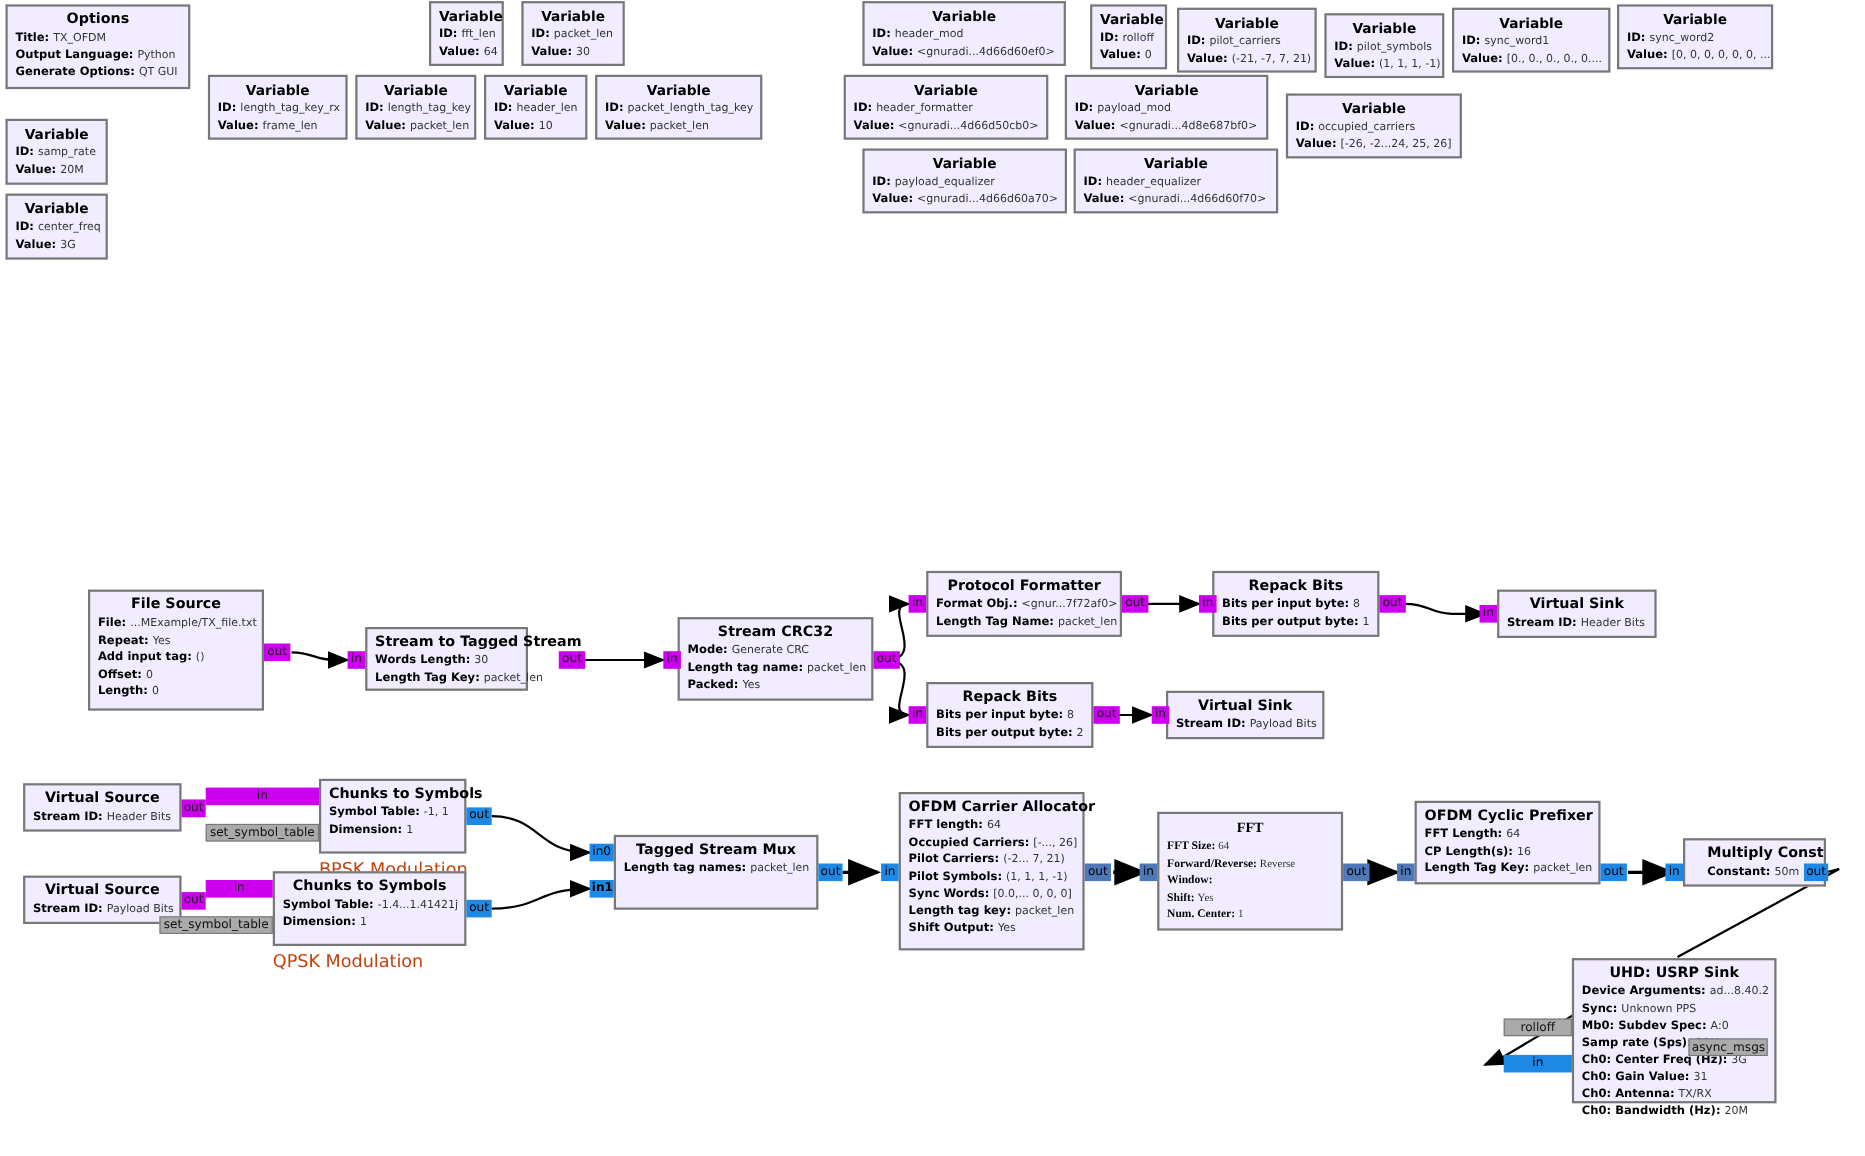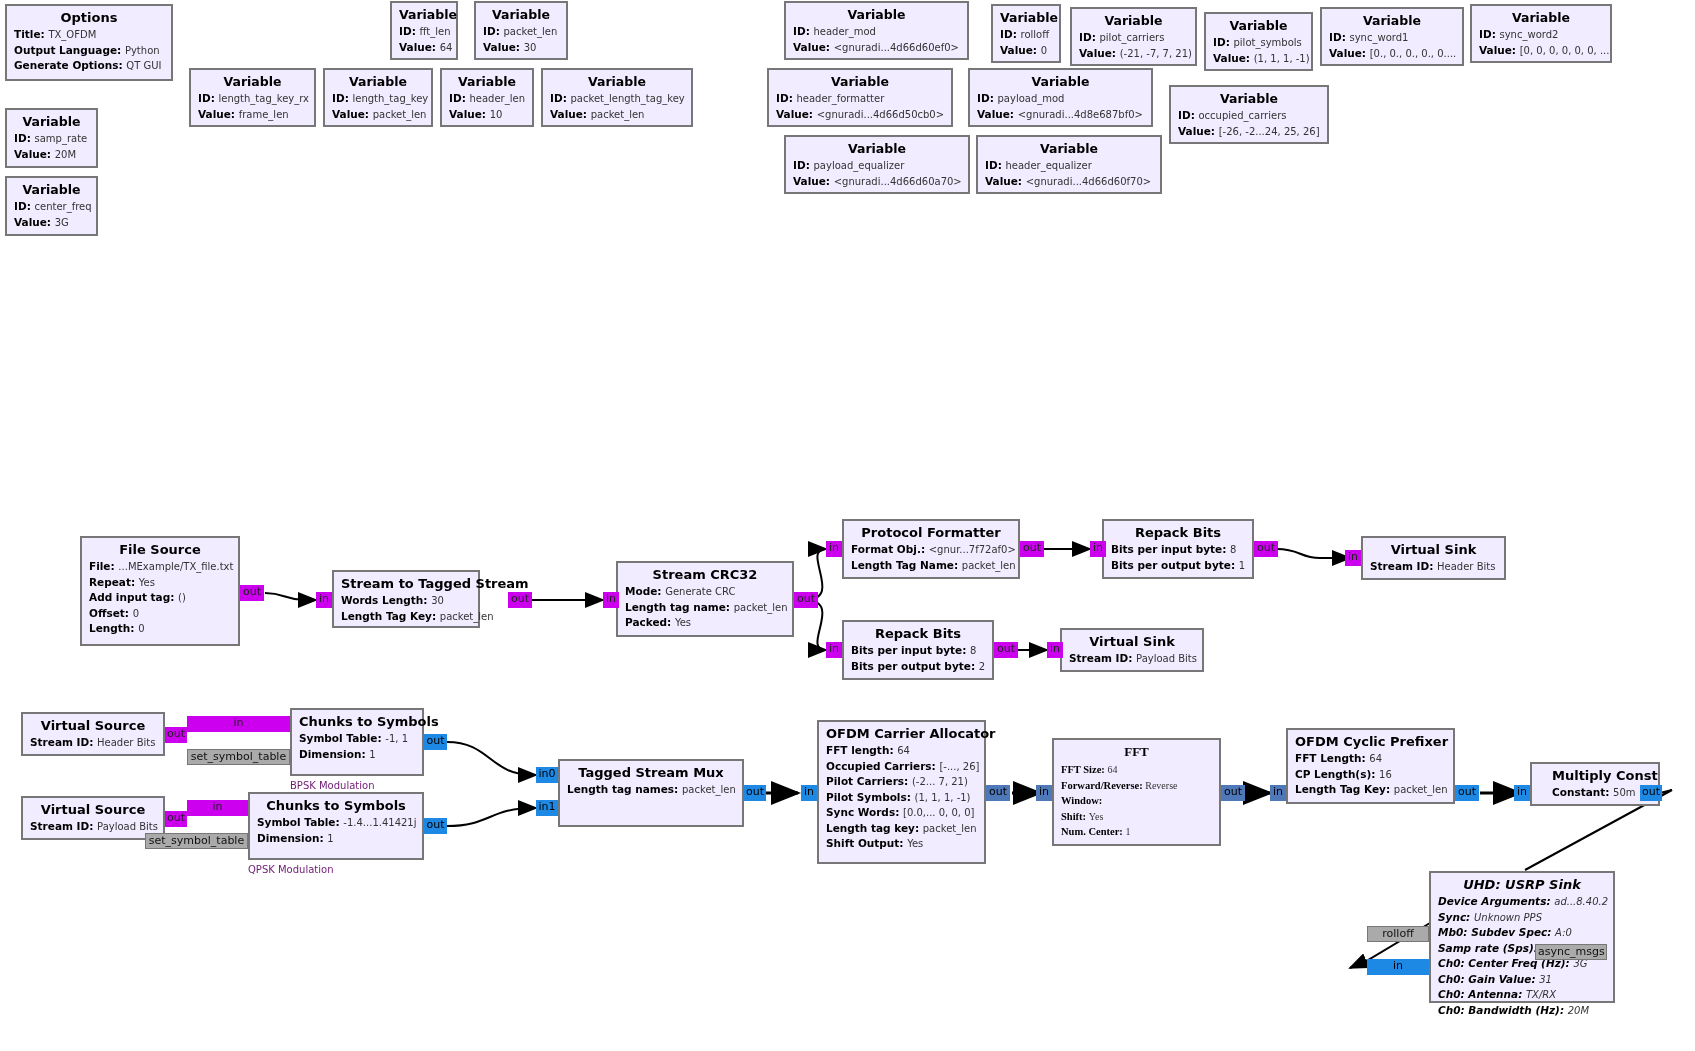--- a/index.html
+++ b/index.html
@@ -10,21 +10,21 @@
   .blk .t { font-weight:bold; font-size:13px; text-align:center; margin:2px 0 2px; }
   .blk .r { line-height:15.5px; }
   .blk .k { font-weight:bold; }
   .blk .v { color:#333; font-size:10px; }
   .port { position:absolute; box-sizing:border-box; font-size:11px; line-height:14px; height:16px;
           color:#000; padding:0 2px; text-align:center; }
   .pm { background:#cc00ee; color:#222; }
   .pb { background:#1e88e5; }
   .pd { background:#4f78b8; }
   .pg { background:#aaaaaa; border:1px solid #777; color:#111; }
-  .note { position:absolute; font-size:10px; color:#701a75; }
+  .note { position:absolute; font-size:16px; color:#c2410c; }
   svg.wires { position:absolute; left:0; top:0; }
 </style>
 </head>
 <body>
 
 <svg class="wires" width="1695" height="1051">
   <defs>
       <marker id="ah" markerWidth="10" markerHeight="8" refX="9" refY="4" orient="auto">
         <path d="M0,0 L10,4 L0,8 z" fill="#000"></path>
       </marker>
@@ -239,21 +239,21 @@
     <div class="blk" style="left: 1286px; top: 728px; width: 169px; height: 76px;">
       <div class="t">OFDM Cyclic Prefixer</div>
       <div class="r"><span class="k">FFT Length</span><span class="k">: </span><span class="v">64</span></div>
       <div class="r"><span class="k">CP Length(s)</span><span class="k">: </span><span class="v">16</span></div>
       <div class="r"><span class="k">Length Tag Key</span><span class="k">: </span><span class="v">packet_len</span></div>
     </div>
     <div class="blk" style="left: 1530px; top: 762px; width: 130px; height: 44px; padding-left: 20px;">
       <div class="t">Multiply Const</div>
       <div class="r"><span class="k">Constant</span><span class="k">: </span><span class="v">50m</span></div>
     </div>
-    <div class="blk" style="left: 1429px; top: 871px; width: 186px; height: 132px; font-style: italic;">
+    <div class="blk" style="left: 1429px; top: 871px; width: 186px; height: 132px;">
       <div class="t">UHD: USRP Sink</div>
       <div class="r"><span class="k">Device Arguments</span><span class="k">: </span><span class="v">ad...8.40.2</span></div>
       <div class="r"><span class="k">Sync</span><span class="k">: </span><span class="v">Unknown PPS</span></div>
       <div class="r"><span class="k">Mb0: Subdev Spec</span><span class="k">: </span><span class="v">A:0</span></div>
       <div class="r"><span class="k">Samp rate (Sps)</span><span class="k">: </span><span class="v">20M</span></div>
       <div class="r"><span class="k">Ch0: Center Freq (Hz)</span><span class="k">: </span><span class="v">3G</span></div>
       <div class="r"><span class="k">Ch0: Gain Value</span><span class="k">: </span><span class="v">31</span></div>
       <div class="r"><span class="k">Ch0: Antenna</span><span class="k">: </span><span class="v">TX/RX</span></div>
       <div class="r"><span class="k">Ch0: Bandwidth (Hz)</span><span class="k">: </span><span class="v">20M</span></div>
     </div>
@@ -272,21 +272,21 @@
     <div class="port pm" style="left: 1047px; top: 642px; width: 16px;">in</div>
     <div class="port pm" style="left: 165px; top: 727px; width: 22px;">out</div>
     <div class="port pm" style="left: 187px; top: 716px; width: 103px;">in</div>
     <div class="port pg" style="left: 187px; top: 749px; width: 103px;">set_symbol_table</div>
     <div class="port pm" style="left: 165px; top: 811px; width: 22px;">out</div>
     <div class="port pm" style="left: 187px; top: 800px; width: 61px;">in</div>
     <div class="port pg" style="left: 145px; top: 833px; width: 103px;">set_symbol_table</div>
     <div class="port pb" style="left: 424px; top: 734px; width: 23px;">out</div>
     <div class="port pb" style="left: 424px; top: 818px; width: 23px;">out</div>
     <div class="port pb" style="left: 536px; top: 767px; width: 22px;">in0</div>
-    <div class="port pb" style="left: 536px; top: 800px; width: 22px;">in1</div>
+    <div class="port pb" style="left: 536px; top: 800px; width: 22px; font-weight: bold;">in1</div>
     <div class="port pb" style="left: 744px; top: 785px; width: 22px;">out</div>
     <div class="port pb" style="left: 801px; top: 785px; width: 16px;">in</div>
     <div class="port pd" style="left: 986px; top: 785px; width: 24px;">out</div>
     <div class="port pd" style="left: 1036px; top: 785px; width: 16px;">in</div>
     <div class="port pd" style="left: 1221px; top: 785px; width: 24px;">out</div>
     <div class="port pd" style="left: 1270px; top: 785px; width: 16px;">in</div>
     <div class="port pb" style="left: 1455px; top: 785px; width: 24px;">out</div>
     <div class="port pb" style="left: 1514px; top: 785px; width: 16px;">in</div>
     <div class="port pb" style="left: 1640px; top: 785px; width: 22px;">out</div>
     <div class="port pg" style="left: 1367px; top: 926px; width: 62px;">rolloff</div>

